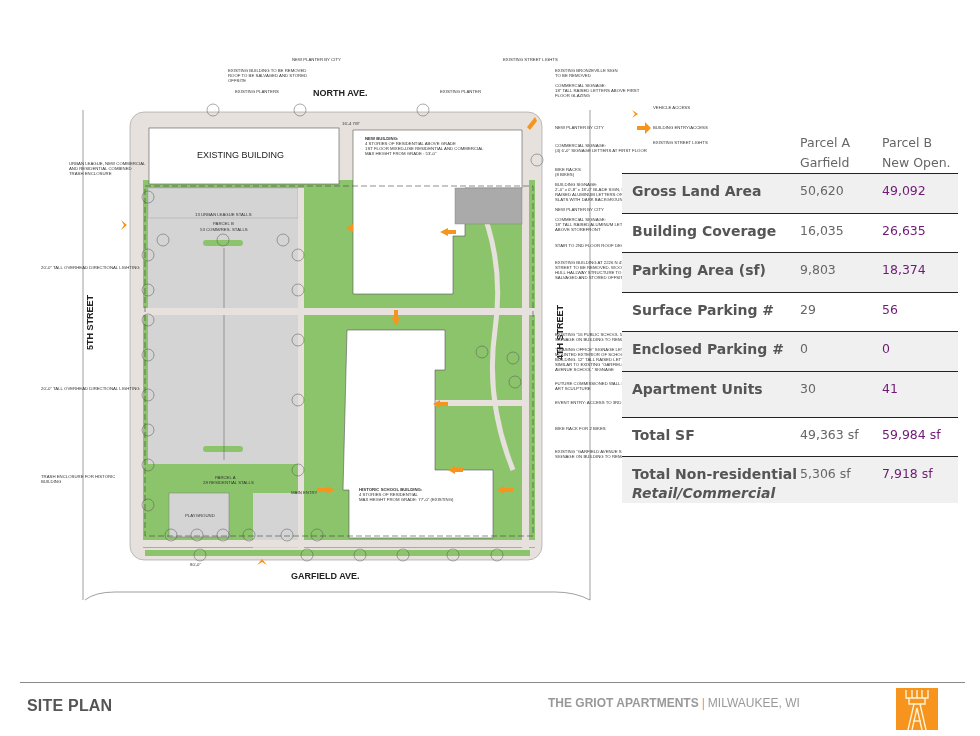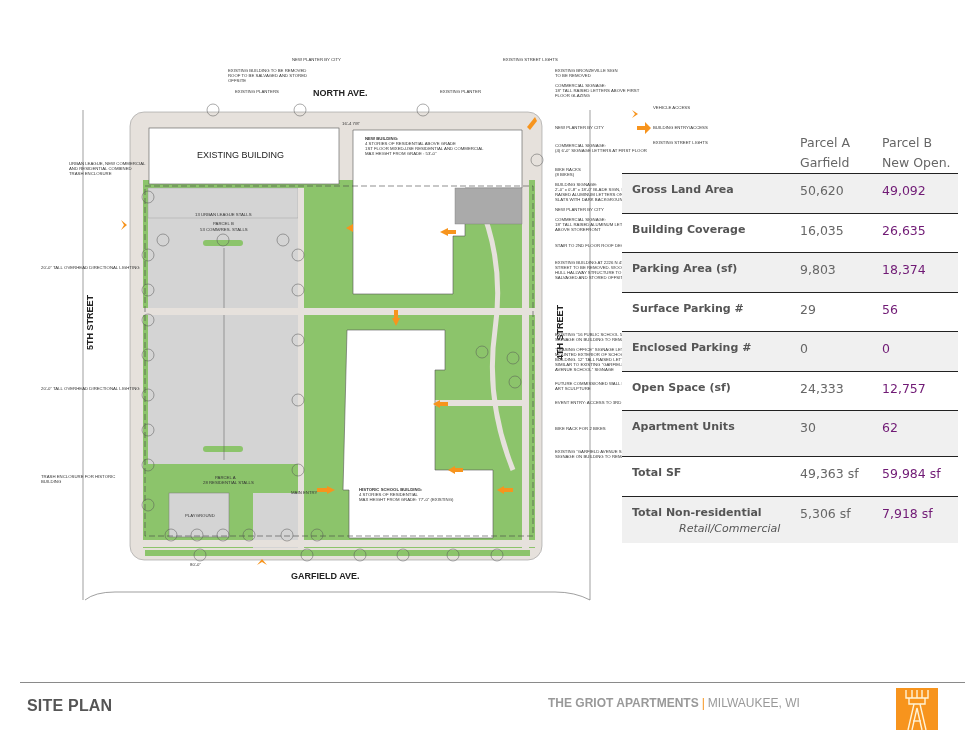--- a/index.html
+++ b/index.html
@@ -6,24 +6,24 @@
   body { width:980px; height:736px; position:relative; overflow:hidden; font-family:"Liberation Sans", sans-serif; }
   .abs { position:absolute; }
   .tiny { font-family:"Liberation Sans", sans-serif; font-size:4.3px; color:#333; line-height:5px; white-space:nowrap; }
   .street { font-family:"Liberation Sans", sans-serif; font-weight:bold; font-size:9px; color:#222; }
 
   
   .tbl { position:absolute; left:622px; top:133px; width:336px; font-family:"DejaVu Sans", sans-serif; }
   .tbl-head { position:relative; height:40px; }
   .tbl-head .col { position:absolute; top:0; font-size:12.5px; color:#666; line-height:20px; }
   .tbl-row { position:relative; height:38.5px; background:#f0f0f0; border-top:1.5px solid #222; }
-  .tbl-row .lbl { position:absolute; left:10px; top:9px; font-weight:bold; font-size:11px; color:#555; }
+  .tbl-row .lbl { position:absolute; left:10px; top:9px; font-weight:bold; font-size:14px; color:#555; }
   .tbl-row .v1 { position:absolute; left:178px; top:9px; font-size:12.5px; color:#666; }
   .tbl-row .v2 { position:absolute; left:260px; top:9px; font-size:12.5px; color:#701a75; }
-  .tbl-row .sub { display:block; font-weight:normal; font-style:italic; margin-top:3px;margin-left:47px; }
+  .tbl-row .sub { display:block; font-weight:bold; font-style:italic; margin-top:3px; }
   .tbl-row.tall { height:46px; }
 
   
   .footer-line { position:absolute; left:20px; top:682px; width:945px; height:1px; background:#8a8a8a; }
   .footer-title { position:absolute; left:27px; top:697px; font-weight:bold; font-size:16px; color:#555; letter-spacing:0.2px; }
   .footer-proj { position:absolute; left:548px; top:696px; font-size:12px; color:#999; font-weight:bold; }
   .footer-proj .sep { color:#f7941d; font-weight:normal; margin:0 3px; }
   .footer-proj .city { font-weight:normal; }
   .logo { position:absolute; left:896px; top:688px; width:42px; height:42px; background:#f7941d; }
 </style>
@@ -278,29 +278,24 @@
   <div class="tbl-row" style="background:#fff;">
       <span class="lbl">Surface Parking #</span>
       <span class="v1">29</span>
       <span class="v2">56</span>
     </div>
   <div class="tbl-row">
       <span class="lbl">Enclosed Parking #</span>
       <span class="v1">0</span>
       <span class="v2">0</span>
     </div>
-  <div class="tbl-row" style="background:#fff;">
-      <span class="lbl">Open Space (sf)</span>
-      <span class="v1">24,333</span>
-      <span class="v2">12,757</span>
-    </div>
   <div class="tbl-row" style="height:45px;">
       <span class="lbl">Apartment Units</span>
       <span class="v1">30</span>
-      <span class="v2">62</span>
+      <span class="v2">41</span>
     </div>
   <div class="tbl-row" style="background:#fff;">
       <span class="lbl">Total SF</span>
       <span class="v1">49,363 sf</span>
       <span class="v2">59,984 sf</span>
     </div>
   <div class="tbl-row tall">
       <span class="lbl"><span>Total Non-residential</span><span class="sub">Retail/Commercial</span></span>
       <span class="v1">5,306 sf</span>
       <span class="v2">7,918 sf</span>

